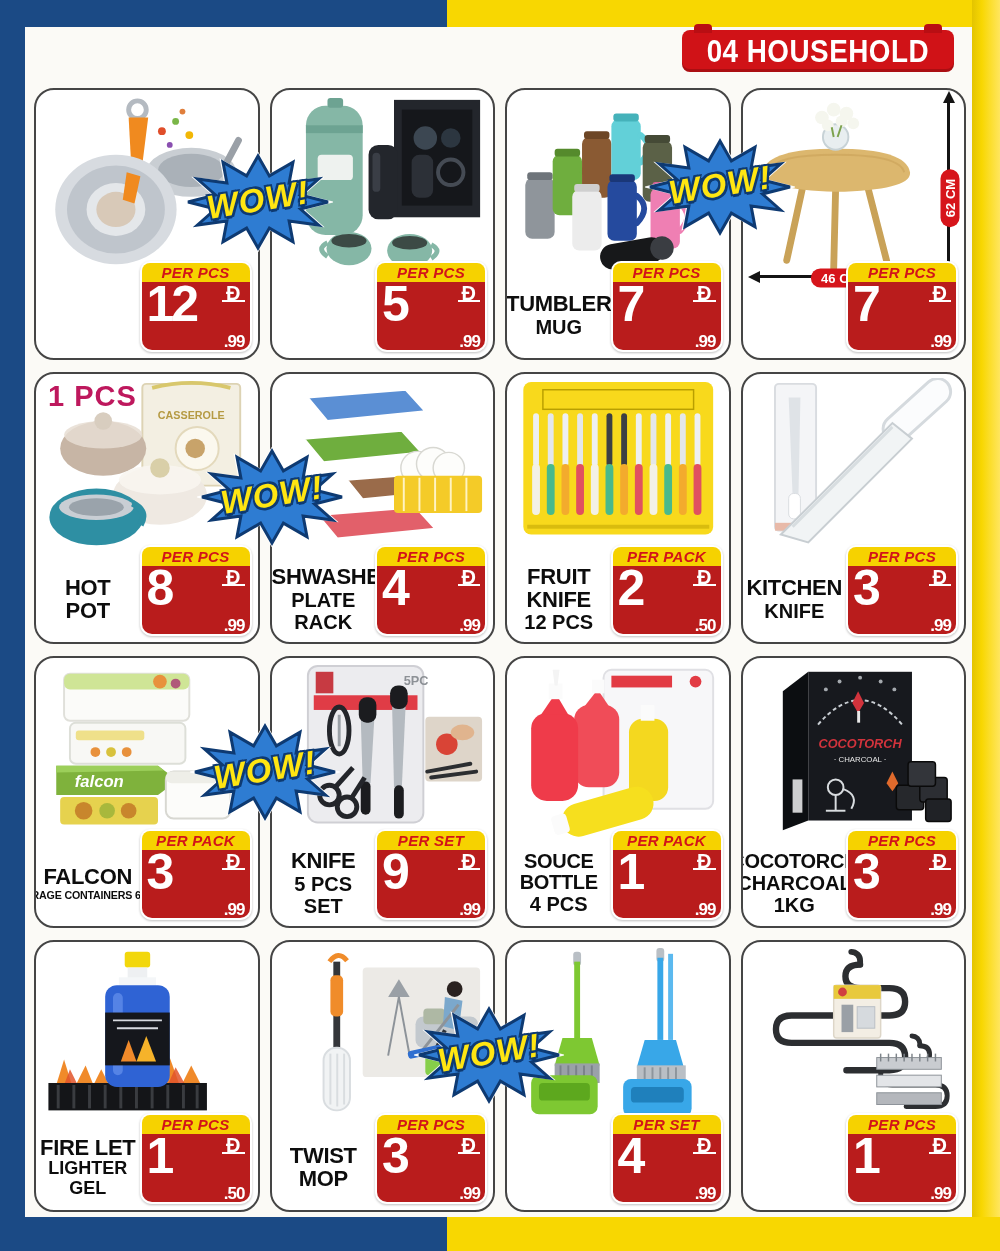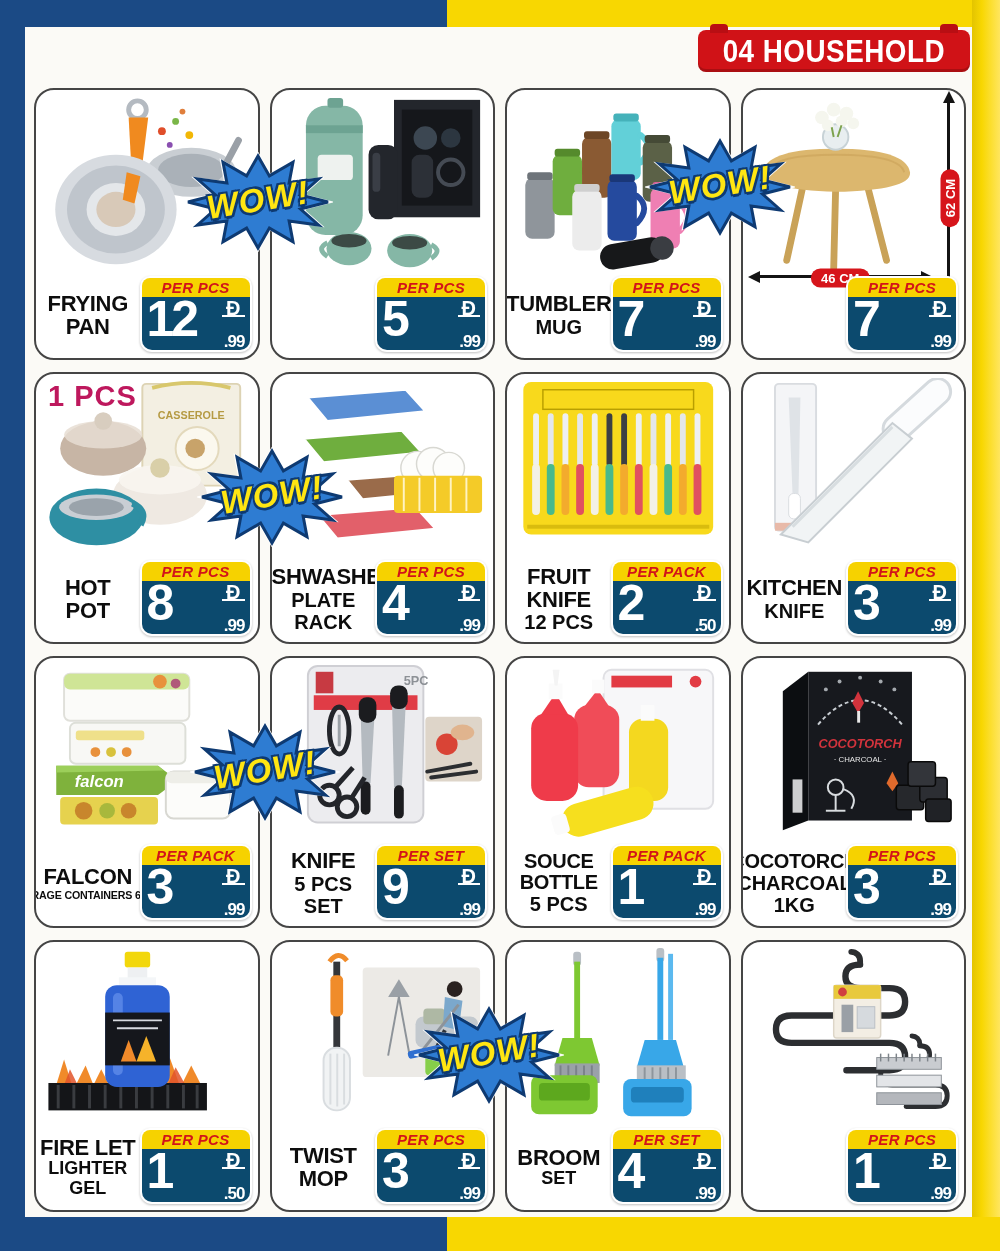--- a/index.html
+++ b/index.html
@@ -16,21 +16,21 @@
   .band-bot-yellow{position:absolute;left:447px;bottom:0;right:0;height:34px;background:#f8d701;}
   
   .banner{position:absolute;left:25px;top:26px;width:508px;height:50px;background:#5b6167;
           clip-path:polygon(0 0,87% 0,100% 50%,87% 100%,0 100%);
           display:flex;align-items:center;padding-left:12px;gap:12px;z-index:4;}
   .brand{color:#fff;font-family:"Liberation Serif",serif;font-weight:bold;font-size:40px;
          letter-spacing:2px;transform:scaleY(1.05);white-space:nowrap;}
   .wifi{width:56px;height:46px;flex:0 0 auto;}
   .cat-badge{position:absolute;left:682px;top:30px;width:272px;height:42px;background:#d01217;
              border-radius:8px;display:flex;align-items:center;justify-content:center;z-index:4;
-             box-shadow:inset 0 -3px 0 rgba(0,0,0,.18);margin-left:16px;}
+             box-shadow:inset 0 -3px 0 rgba(0,0,0,.18);}
   .cat-badge::before,.cat-badge::after{content:"";position:absolute;top:-6px;width:18px;height:9px;
              background:#b90e13;border-radius:4px 4px 0 0;}
   .cat-badge::before{left:12px;} .cat-badge::after{right:12px;}
   .cat-badge span{color:#fff;font-weight:bold;font-size:29px;letter-spacing:.5px;transform:scale(.96,1.08);white-space:nowrap;}
   
   .grid{position:absolute;left:34px;top:88px;width:932px;height:1124px;display:grid;
         grid-template-columns:repeat(4,1fr);grid-template-rows:repeat(4,272px);gap:12px 10px;}
   .card{position:relative;background:#fff;border:2px solid #454545;border-radius:20px;overflow:hidden;}
   .card-img{position:absolute;left:4px;right:4px;top:4px;bottom:82px;}
   .card-img svg{width:100%;height:100%;display:block;}
@@ -38,21 +38,21 @@
              flex-direction:column;justify-content:center;align-items:center;text-align:center;
              color:#0d0d0d;font-weight:bold;}
   .l1{font-size:22px;line-height:1.05;letter-spacing:-.3px;}
   .l2{font-size:20px;line-height:1.1;}
   .l2.tiny{font-size:11px;letter-spacing:-.2px;transform:scaleX(.97);white-space:nowrap;}
   
   .price{position:absolute;right:6px;bottom:6px;width:112px;z-index:3;filter:drop-shadow(0 1px 1px rgba(0,0,0,.25));}
   .tab{height:21px;background:#f6d200;border:2px solid #fff;border-bottom:0;border-radius:10px 10px 0 0;
        color:#d21419;font-size:15px;font-weight:bold;font-style:italic;display:flex;align-items:center;
        justify-content:center;letter-spacing:.3px;}
-  .pbox{height:55px;background:#0c4a6e;border:2px solid #fff;border-top:0;border-radius:0 0 12px 12px;
+  .pbox{height:70px;background:#b91c1c;border:2px solid #fff;border-top:0;border-radius:0 0 12px 12px;
         position:relative;color:#fff;}
   .pint{position:absolute;left:5px;top:-7px;font-size:50px;font-weight:bold;letter-spacing:-3px;}
   .pcur{position:absolute;right:9px;top:0;font-size:20px;font-weight:bold;}
   .pcur::after{content:"";position:absolute;left:-4px;right:-4px;bottom:3px;height:2.5px;background:#fff;}
   .pdec{position:absolute;right:5px;bottom:-2px;font-size:17px;font-weight:bold;letter-spacing:-1px;}
   .pdec::before{content:".";}
   
   .wow{position:absolute;width:150px;height:96px;z-index:6;pointer-events:none;}
   .wow svg{position:absolute;inset:0;}
   .wow span{position:absolute;inset:0;display:flex;align-items:center;justify-content:center;
@@ -108,23 +108,20 @@
           <circle cx="143" cy="18" r="3" fill="#e07f3c"></circle>
           <circle cx="97" cy="16" r="9" stroke="#b4bac1" stroke-width="5" fill="none"></circle>
           <polygon points="88,24 108,24 101,80 91,80" fill="#f08a1f"></polygon>
           <ellipse cx="75" cy="118" rx="62" ry="56" fill="#d7dbe0"></ellipse>
           <ellipse cx="75" cy="118" rx="50" ry="45" fill="#bfc5cc"></ellipse>
           <ellipse cx="75" cy="118" rx="30" ry="27" fill="#e4e7ea"></ellipse>
           <ellipse cx="75" cy="118" rx="20" ry="18" fill="#d8c9b8"></ellipse>
           <polygon points="86,80 100,84 94,112 82,108" fill="#f08a1f"></polygon>
         </svg>
       </div>
-      <div class="name-wrap">
-        <div class="l1">FRYING PAN</div>
-      </div>
       <div class="price">
         <div class="tab">PER PCS</div>
         <div class="pbox">
           <span class="pint">12</span>
           <span class="pcur">Đ</span>
           <span class="pdec">99</span>
         </div>
       </div>
     </div>
 
@@ -491,21 +488,21 @@
           <rect x="36" y="22" width="14" height="16" fill="#fbfbfb"></rect>
           <polygon points="40,8 47,8 45,24 42,24" fill="#f4f4f4"></polygon>
           <g transform="rotate(-16 96 152)">
             <rect x="48" y="136" width="96" height="34" rx="17" fill="#f6df1e"></rect>
             <rect x="38" y="142" width="16" height="20" rx="4" fill="#fbfbfb"></rect>
           </g>
         </svg>
       </div>
       <div class="name-wrap">
         <div class="l1" style="font-size:20px">SOUCE BOTTLE</div>
-        <div class="l2">5 PCS</div>
+        <div class="l2">4 PCS</div>
       </div>
       <div class="price">
         <div class="tab">PER PACK</div>
         <div class="pbox">
           <span class="pint">1</span>
           <span class="pcur">Đ</span>
           <span class="pdec">99</span>
         </div>
       </div>
     </div>
@@ -681,24 +678,20 @@
               <line x1="134" y1="124" x2="134" y2="140"></line>
                 <line x1="142" y1="124" x2="142" y2="140"></line>
               <line x1="150" y1="124" x2="150" y2="140"></line>
                 <line x1="158" y1="124" x2="158" y2="140"></line>
                 <line x1="166" y1="124" x2="166" y2="140"></line>
             </g>
             <rect x="112" y="136" width="70" height="38" rx="8" fill="#38a7e8"></rect>
             <rect x="120" y="144" width="54" height="16" rx="4" fill="#1f80bc"></rect>
           </g>
         </svg>
-      </div>
-      <div class="name-wrap">
-        <div class="l1">BROOM</div>
-        <div class="l2" style="font-size:18px">SET</div>
       </div>
       <div class="price">
         <div class="tab">PER SET</div>
         <div class="pbox">
           <span class="pint">4</span>
           <span class="pcur">Đ</span>
           <span class="pdec">99</span>
         </div>
       </div>
     </div>

